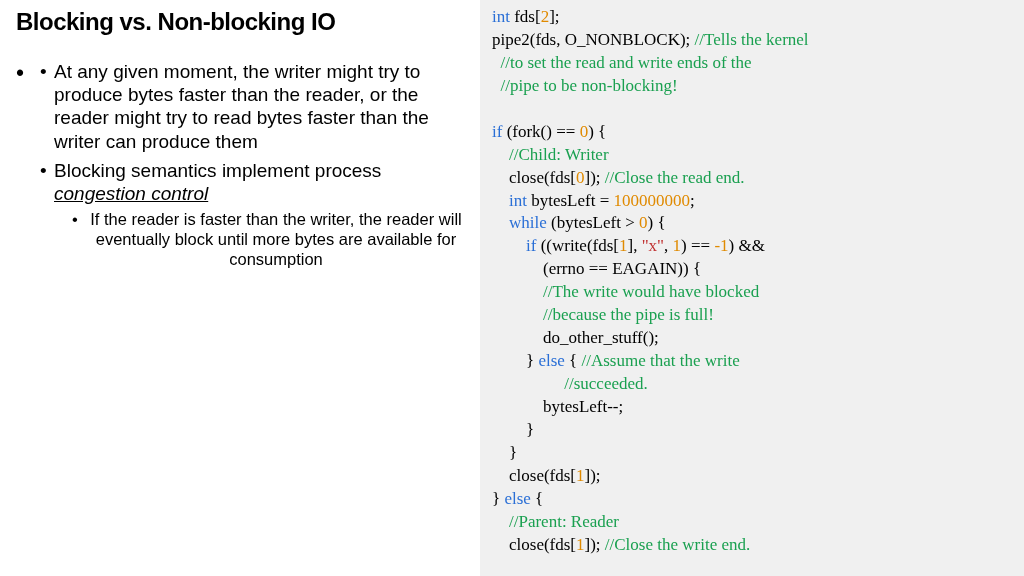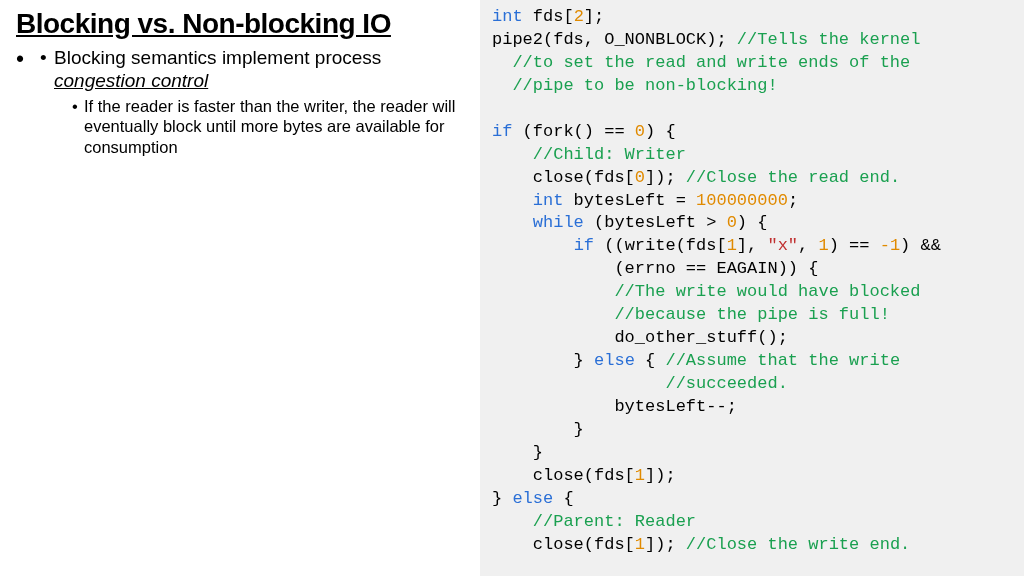--- a/index.html
+++ b/index.html
@@ -10,59 +10,59 @@
     font-family: "Segoe UI", Arial, sans-serif;
     background: #fff;
     overflow: hidden;
   }
   .left {
     width: 480px;
     padding: 8px 12px 8px 16px;
     color: #000;
   }
   .title {
-    font-size: 28px;
+    font-size: 24px;
     font-weight: 700;
-    margin-bottom: 6px;
+    margin-bottom: 24px;
     letter-spacing: -0.5px;
-    text-decoration: underline;
   }
   ul { list-style: none; }
   .lvl1 > li { font-size: 23px; line-height: 1.2; margin-bottom: 4px; position: relative; padding-left: 14px; }
   .lvl1 > li::before { content: "•"; position: absolute; left: 0; top: 0; }
   .lvl2 { margin-top: 4px; }
   .lvl2 > li { font-size: 19px; line-height: 1.22; margin-bottom: 6px; position: relative; padding-left: 24px; }
   .lvl2 > li::before { content: "•"; position: absolute; left: 10px; top: 0; }
   .lvl3 { margin-top: 4px; }
-  .lvl3 > li { font-size: 16.5px; line-height: 1.22; margin-bottom: 4px; position: relative; padding-left: 30px; }
+  .lvl3 > li { font-size: 16.5px; line-height: 1.22; margin-bottom: 4px; position: relative; padding-left: 30px; text-align: center; }
   .lvl3 > li::before { content: "•"; position: absolute; left: 18px; top: 0; }
   em.cc { font-style: italic; text-decoration: underline; }
   .right {
     flex: 1;
     background: #f0f0f0;
     padding: 6px 10px 6px 12px;
-    font-family: Liberation Mono, monospace;
+    font-family: Liberation Serif, serif;
     font-size: 17px;
     line-height: 1.35;
     white-space: pre;
     overflow: hidden;
   }
   .kw { color: #2a6fd6; }
   .num { color: #e08a00; }
   .str { color: #c03030; }
   .cm { color: #1aa050; }
 </style>
 </head>
 <body>
 
 <div class="left">
   <div class="title">Blocking vs. Non-blocking IO</div>
   <ul class="lvl1">
     <li>
       <ul class="lvl2">
+        <li>At any given moment, the writer might try to produce bytes faster than the reader, or the reader might try to read bytes faster than the writer can produce them</li>
         <li>
           <span>Blocking semantics implement process </span><em class="cc">congestion control</em>
           <ul class="lvl3">
             <li>If the reader is faster than the writer, the reader will eventually block until more bytes are available for consumption</li>
           </ul>
         </li>
       </ul>
     </li>
   </ul>
 </div>

